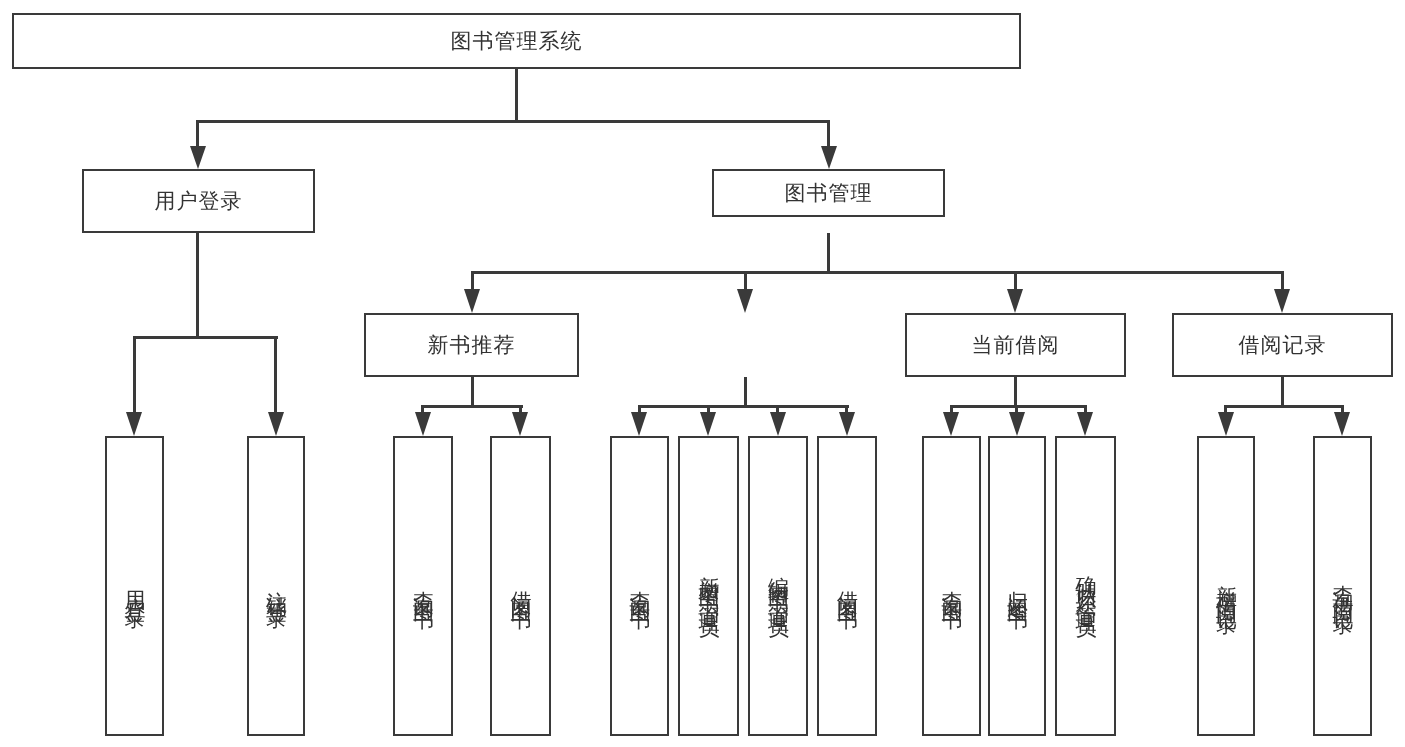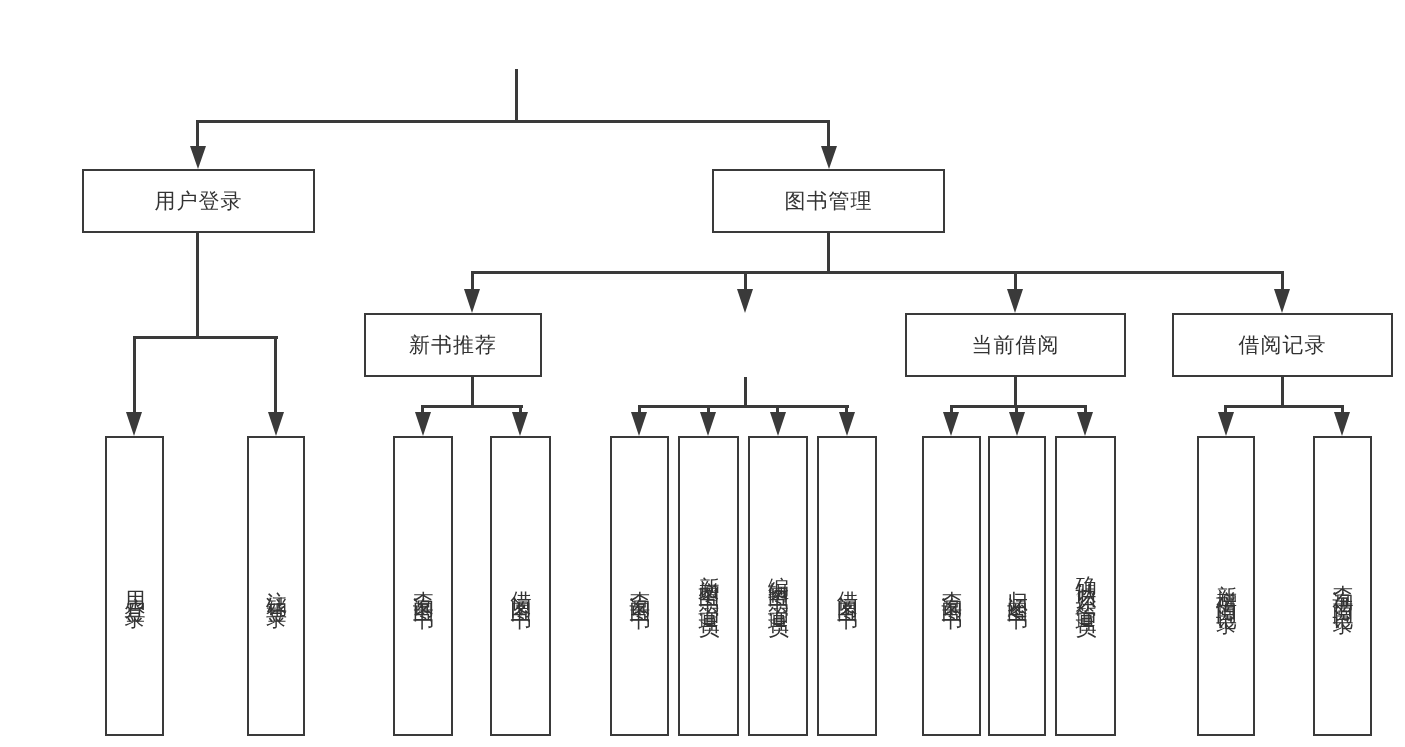--- a/index.html
+++ b/index.html
@@ -16,30 +16,33 @@
        border-right:8px solid transparent;border-top:24px solid #3a3a3a;}
   .arr.sm{border-left-width:8px;border-right-width:8px;border-top-width:23px;}
   .watermark{position:absolute;left:1183px;top:714px;font-size:20px;color:#b3b3b3;
        letter-spacing:0.5px;z-index:20;white-space:nowrap;}
 </style>
 </head>
 <body>
 
 <div class="canvas">
 
+  <div class="box hbox" style="left:12px;top:13px;width:1009px;height:56px">
+    <span>图书管理系统</span>
+  </div>
 
   <div class="box hbox" style="left:82px;top:169px;width:233px;height:64px">
     <span>用户登录</span>
   </div>
 
-  <div class="box hbox" style="left:712px;top:169px;width:233px;height:64px">
+  <div class="box hbox" style="left:712px;top:169px;width:233px;height:48px">
     <span>图书管理</span>
   </div>
 
-  <div class="box hbox" style="left:364px;top:313px;width:178px;height:64px">
+  <div class="box hbox" style="left:364px;top:313px;width:215px;height:64px">
     <span>新书推荐</span>
   </div>
 
 
   <div class="box hbox" style="left:1172px;top:313px;width:221px;height:64px">
     <span>借阅记录</span>
   </div>
 
   <div class="box hbox" style="left:905px;top:313px;width:221px;height:64px">
     <span>当前借阅</span>

